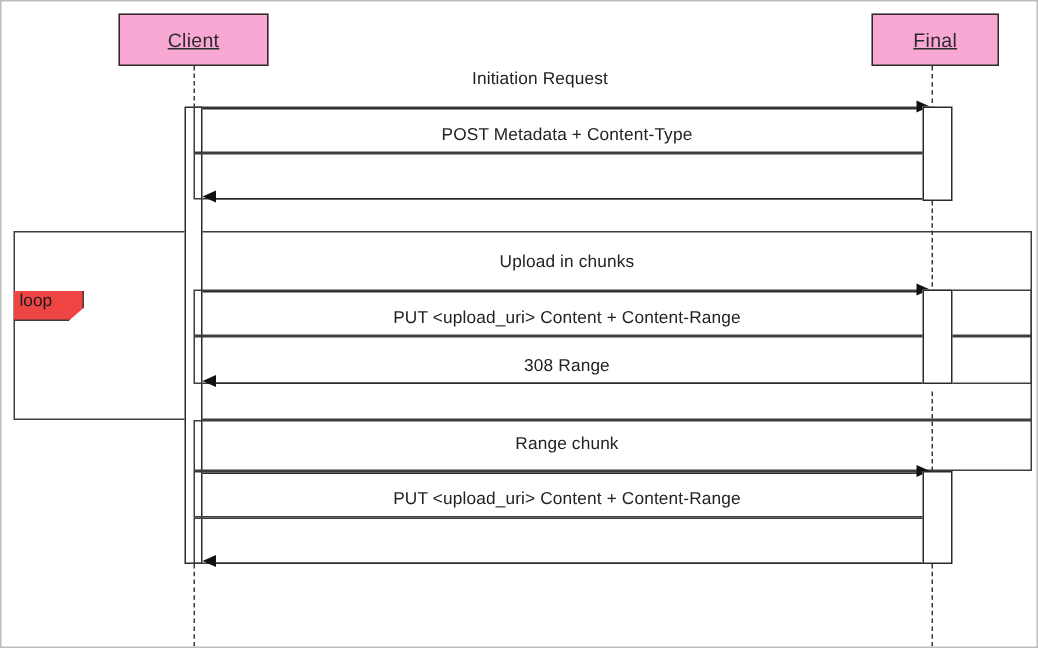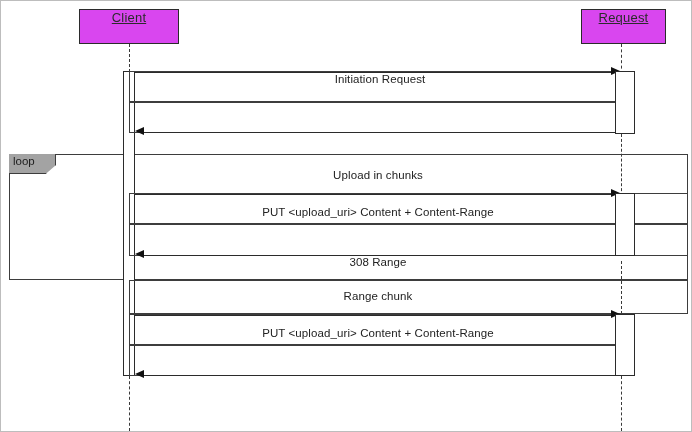--- a/index.html
+++ b/index.html
@@ -11,23 +11,23 @@
     background:#ffffff;
     border:1px solid #bdbdbd;
     box-sizing:border-box;
     overflow:hidden;
   }
 
   
   .participant{
     position:absolute;
     border:1.5px solid #2b2b2b;
-    background:#d946ef;
+    background:#f9a8d4;
     box-sizing:border-box;
-    display:flex;align-items:flex-start;justify-content:center;
+    display:flex;align-items:center;justify-content:center;
   }
   .participant .plabel{
     font-size:13px;color:#2b2b2b;
     text-decoration:underline;
     letter-spacing:.2px;
     white-space:nowrap;
   }
 
   
   .lifeline{
@@ -87,85 +87,87 @@
 
   
   .fragment{
     position:absolute;
     border:1.2px solid #3d3d3d;
     background:transparent;
     box-sizing:border-box;
   }
   .fragment-tag{
     position:absolute;
-    background:#a3a3a3;
+    background:#ef4444;
     border-right:1.2px solid #3d3d3d;
     border-bottom:1.2px solid #3d3d3d;
     box-sizing:border-box;
     
     clip-path:polygon(0 0,100% 0,100% 55%,78% 100%,0 100%);
+    margin-top:40px;
   }
   .fragment-tag .ftxt{
     position:absolute;
     left:4px;top:1px;
     font-size:11.5px;
     color:#1c1c1c;
   }
 </style>
 </head>
 <body>
 
 <div id="canvas">
 
   <div class="participant" style="left:78px;top:8px;width:100px;height:35px;">
     <span class="plabel">Client</span>
   </div>
 
   <div class="participant" style="left:580px;top:8px;width:85px;height:35px;">
-    <span class="plabel">Request</span>
+    <span class="plabel">Final</span>
   </div>
 
   <div class="lifeline" style="left:128px;top:43px;height:28px;"></div>
   <div class="lifeline" style="left:128px;top:375px;height:55px;"></div>
 
   <div class="lifeline" style="left:620px;top:43px;height:30px;"></div>
   <div class="lifeline" style="left:620px;top:133px;height:67px;"></div>
   <div class="lifeline" style="left:620px;top:260px;height:58px;"></div>
   <div class="lifeline" style="left:620px;top:375px;height:55px;"></div>
 
   <div class="fragment" style="left:8px;top:153px;width:679px;height:126px;"></div>
   <div class="fragment-tag" style="left:8px;top:153px;width:47px;height:20px;">
     <span class="ftxt">loop</span>
   </div>
 
   <div class="activation" style="left:122px;top:70px;width:12px;height:305px;"></div>
 
-  <div class="msgtext" style="left:136px;top:46px;width:486px;margin-top:26px;">Initiation Request</div>
+  <div class="msgtext" style="left:116px;top:46px;width:486px;">Initiation Request</div>
 
   <div class="msgbox" style="left:128px;top:70px;width:494px;height:31px;"></div>
   <div class="msgline" style="left:134px;top:71px;width:482px;"></div>
   <div class="arrow-right" style="left:610px;top:66px;"></div>
+  <div class="msgtext" style="left:134px;top:83px;width:486px;">POST Metadata + Content-Type</div>
 
   <div class="msgbox" style="left:128px;top:101px;width:494px;height:31px;"></div>
   <div class="msgline" style="left:140px;top:131px;width:476px;"></div>
   <div class="arrow-left" style="left:134px;top:126px;"></div>
 
   <div class="activation" style="left:614px;top:70px;width:20px;height:63px;"></div>
 
   <div class="msgtext" style="left:134px;top:168px;width:486px;">Upload in chunks</div>
 
   <div class="msgbox" style="left:128px;top:192px;width:559px;height:31px;"></div>
   <div class="msgline" style="left:134px;top:193px;width:482px;"></div>
   <div class="arrow-right" style="left:610px;top:188px;"></div>
   <div class="msgtext" style="left:134px;top:205px;width:486px;">PUT &lt;upload_uri&gt; Content + Content-Range</div>
 
   <div class="msgbox" style="left:128px;top:223px;width:559px;height:32px;"></div>
   <div class="msgline" style="left:140px;top:254px;width:476px;"></div>
   <div class="arrow-left" style="left:134px;top:249px;"></div>
-  <div class="msgtext" style="left:134px;top:255px;width:486px;">308 Range</div>
+  <div class="msgtext" style="left:134px;top:237px;width:486px;">308 Range</div>
 
   <div class="activation" style="left:614px;top:192px;width:20px;height:63px;"></div>
 
   <div class="msgtext" style="left:134px;top:289px;width:486px;">Range chunk</div>
 
   <div class="msgbox" style="left:128px;top:279px;width:559px;height:34px;"></div>
   <div class="msgbox" style="left:128px;top:313px;width:494px;height:31px;"></div>
   <div class="msgline" style="left:134px;top:314px;width:482px;"></div>
   <div class="arrow-right" style="left:610px;top:309px;"></div>
   <div class="msgtext" style="left:134px;top:326px;width:486px;">PUT &lt;upload_uri&gt; Content + Content-Range</div>

